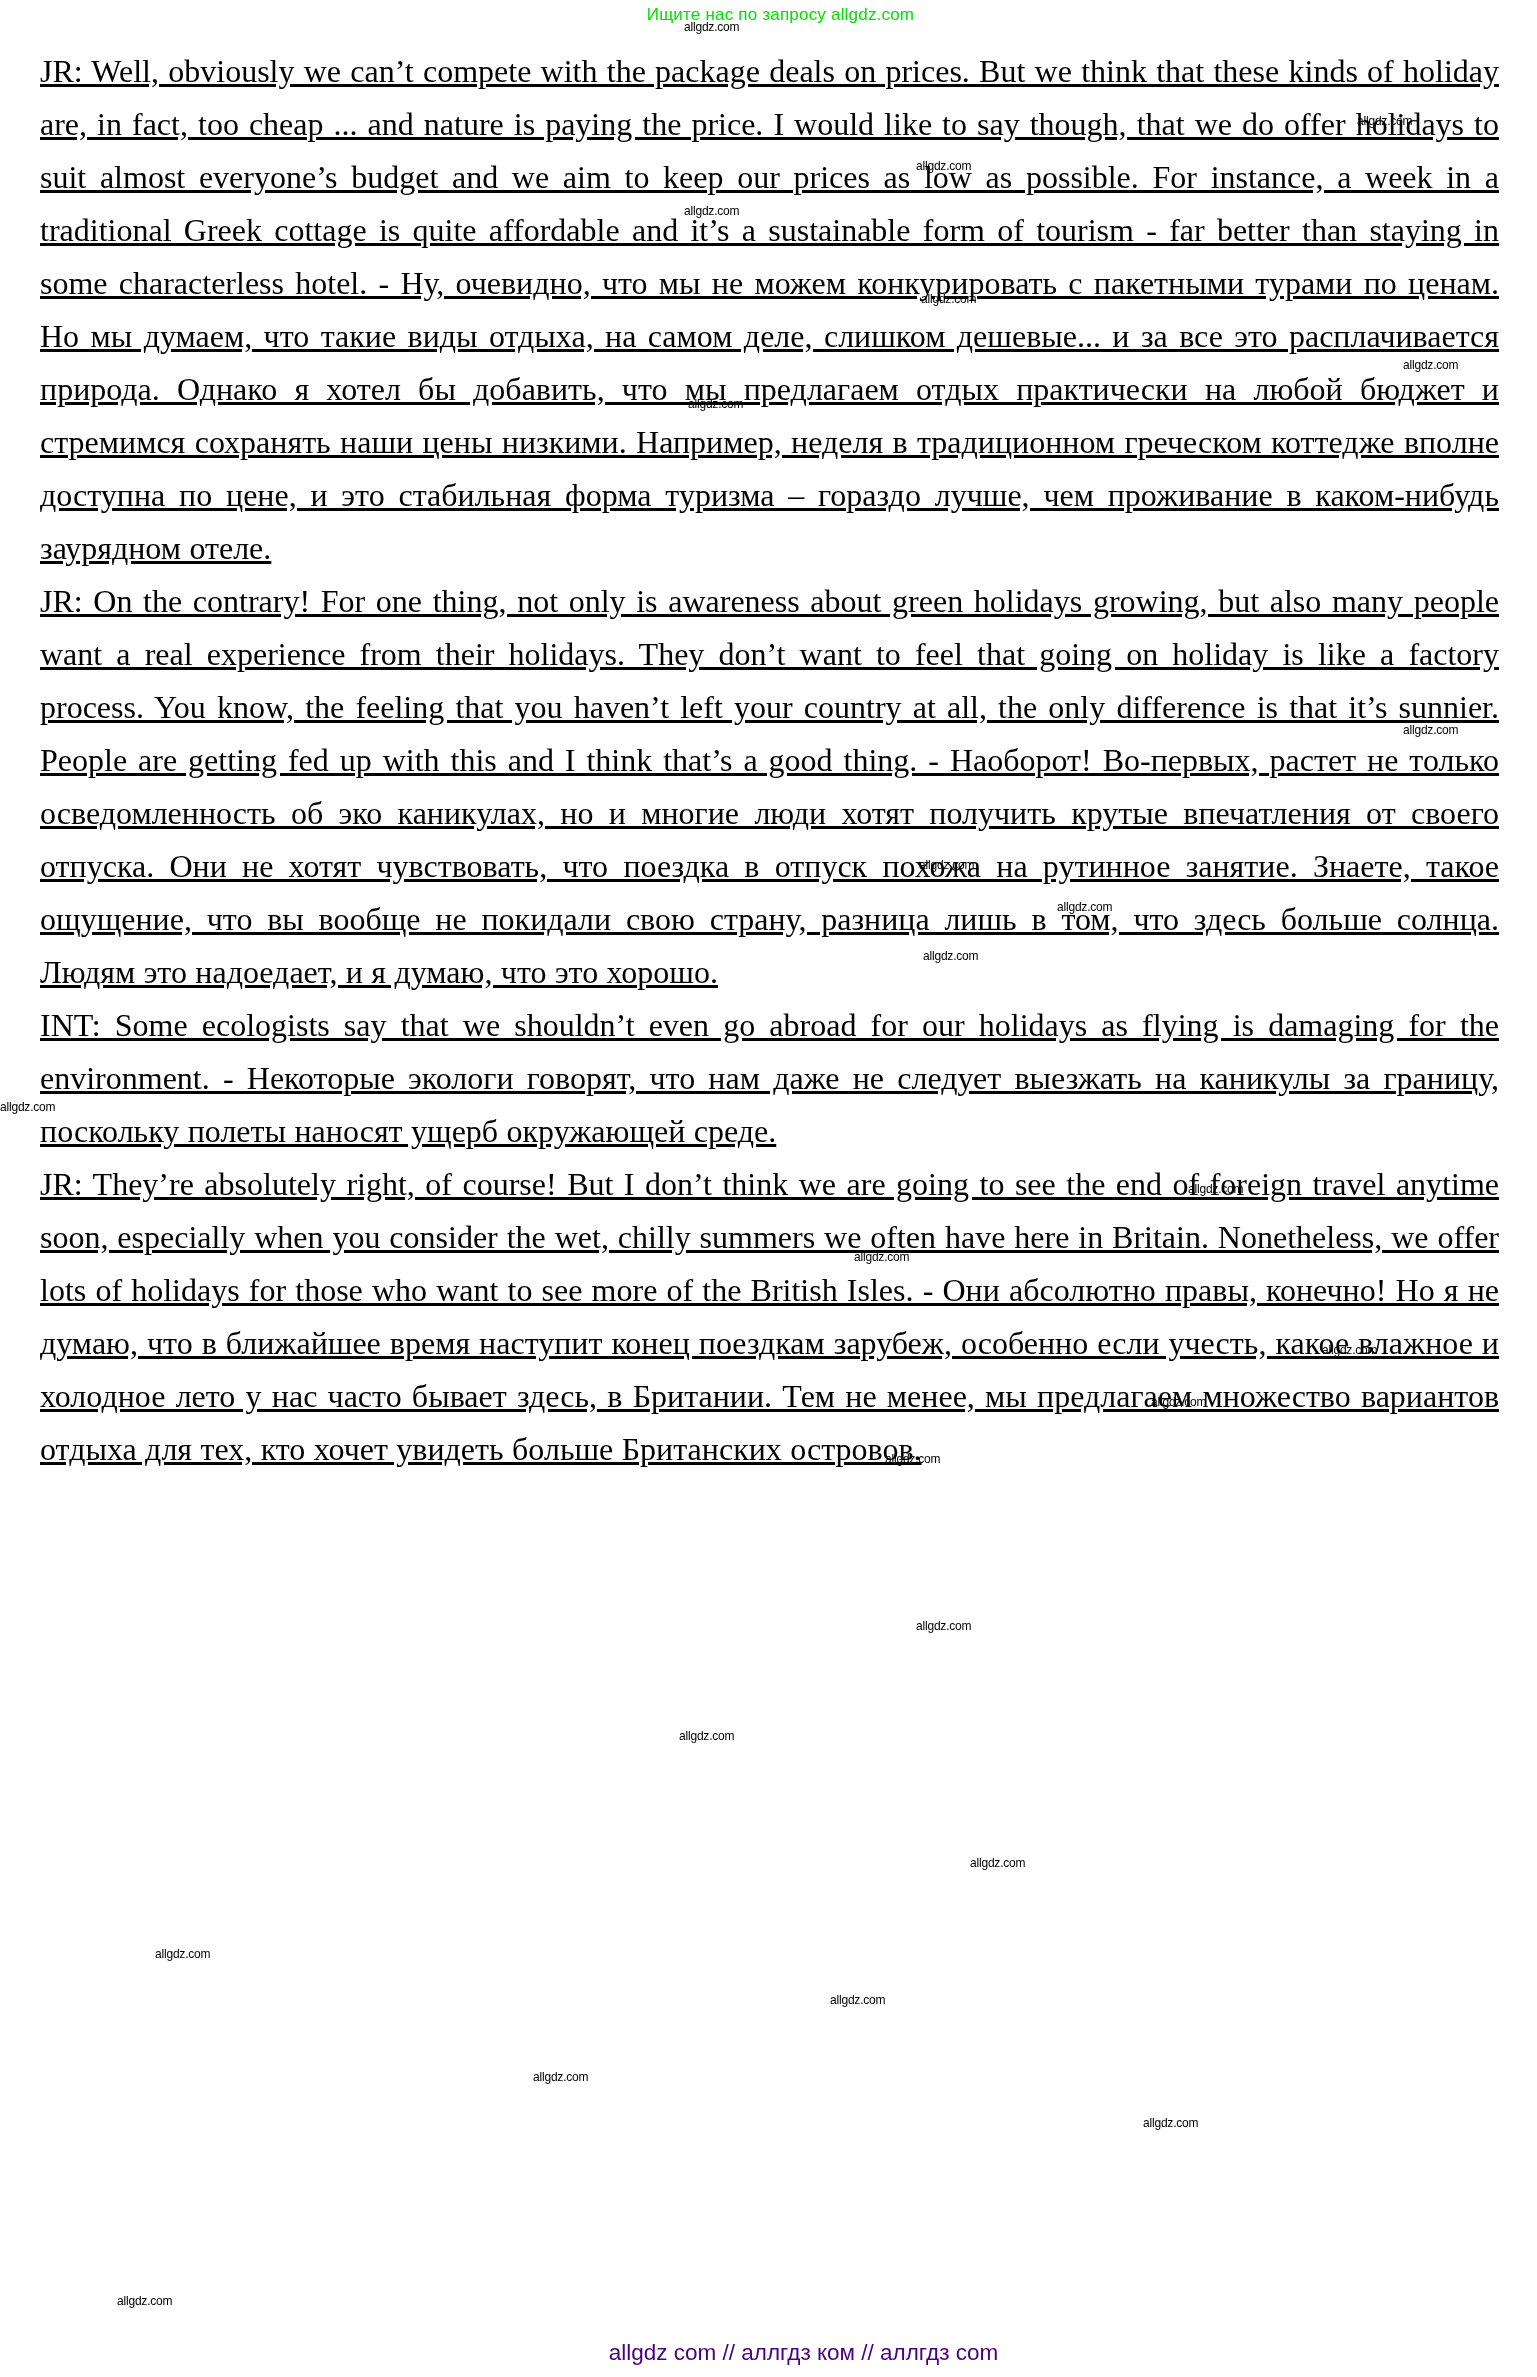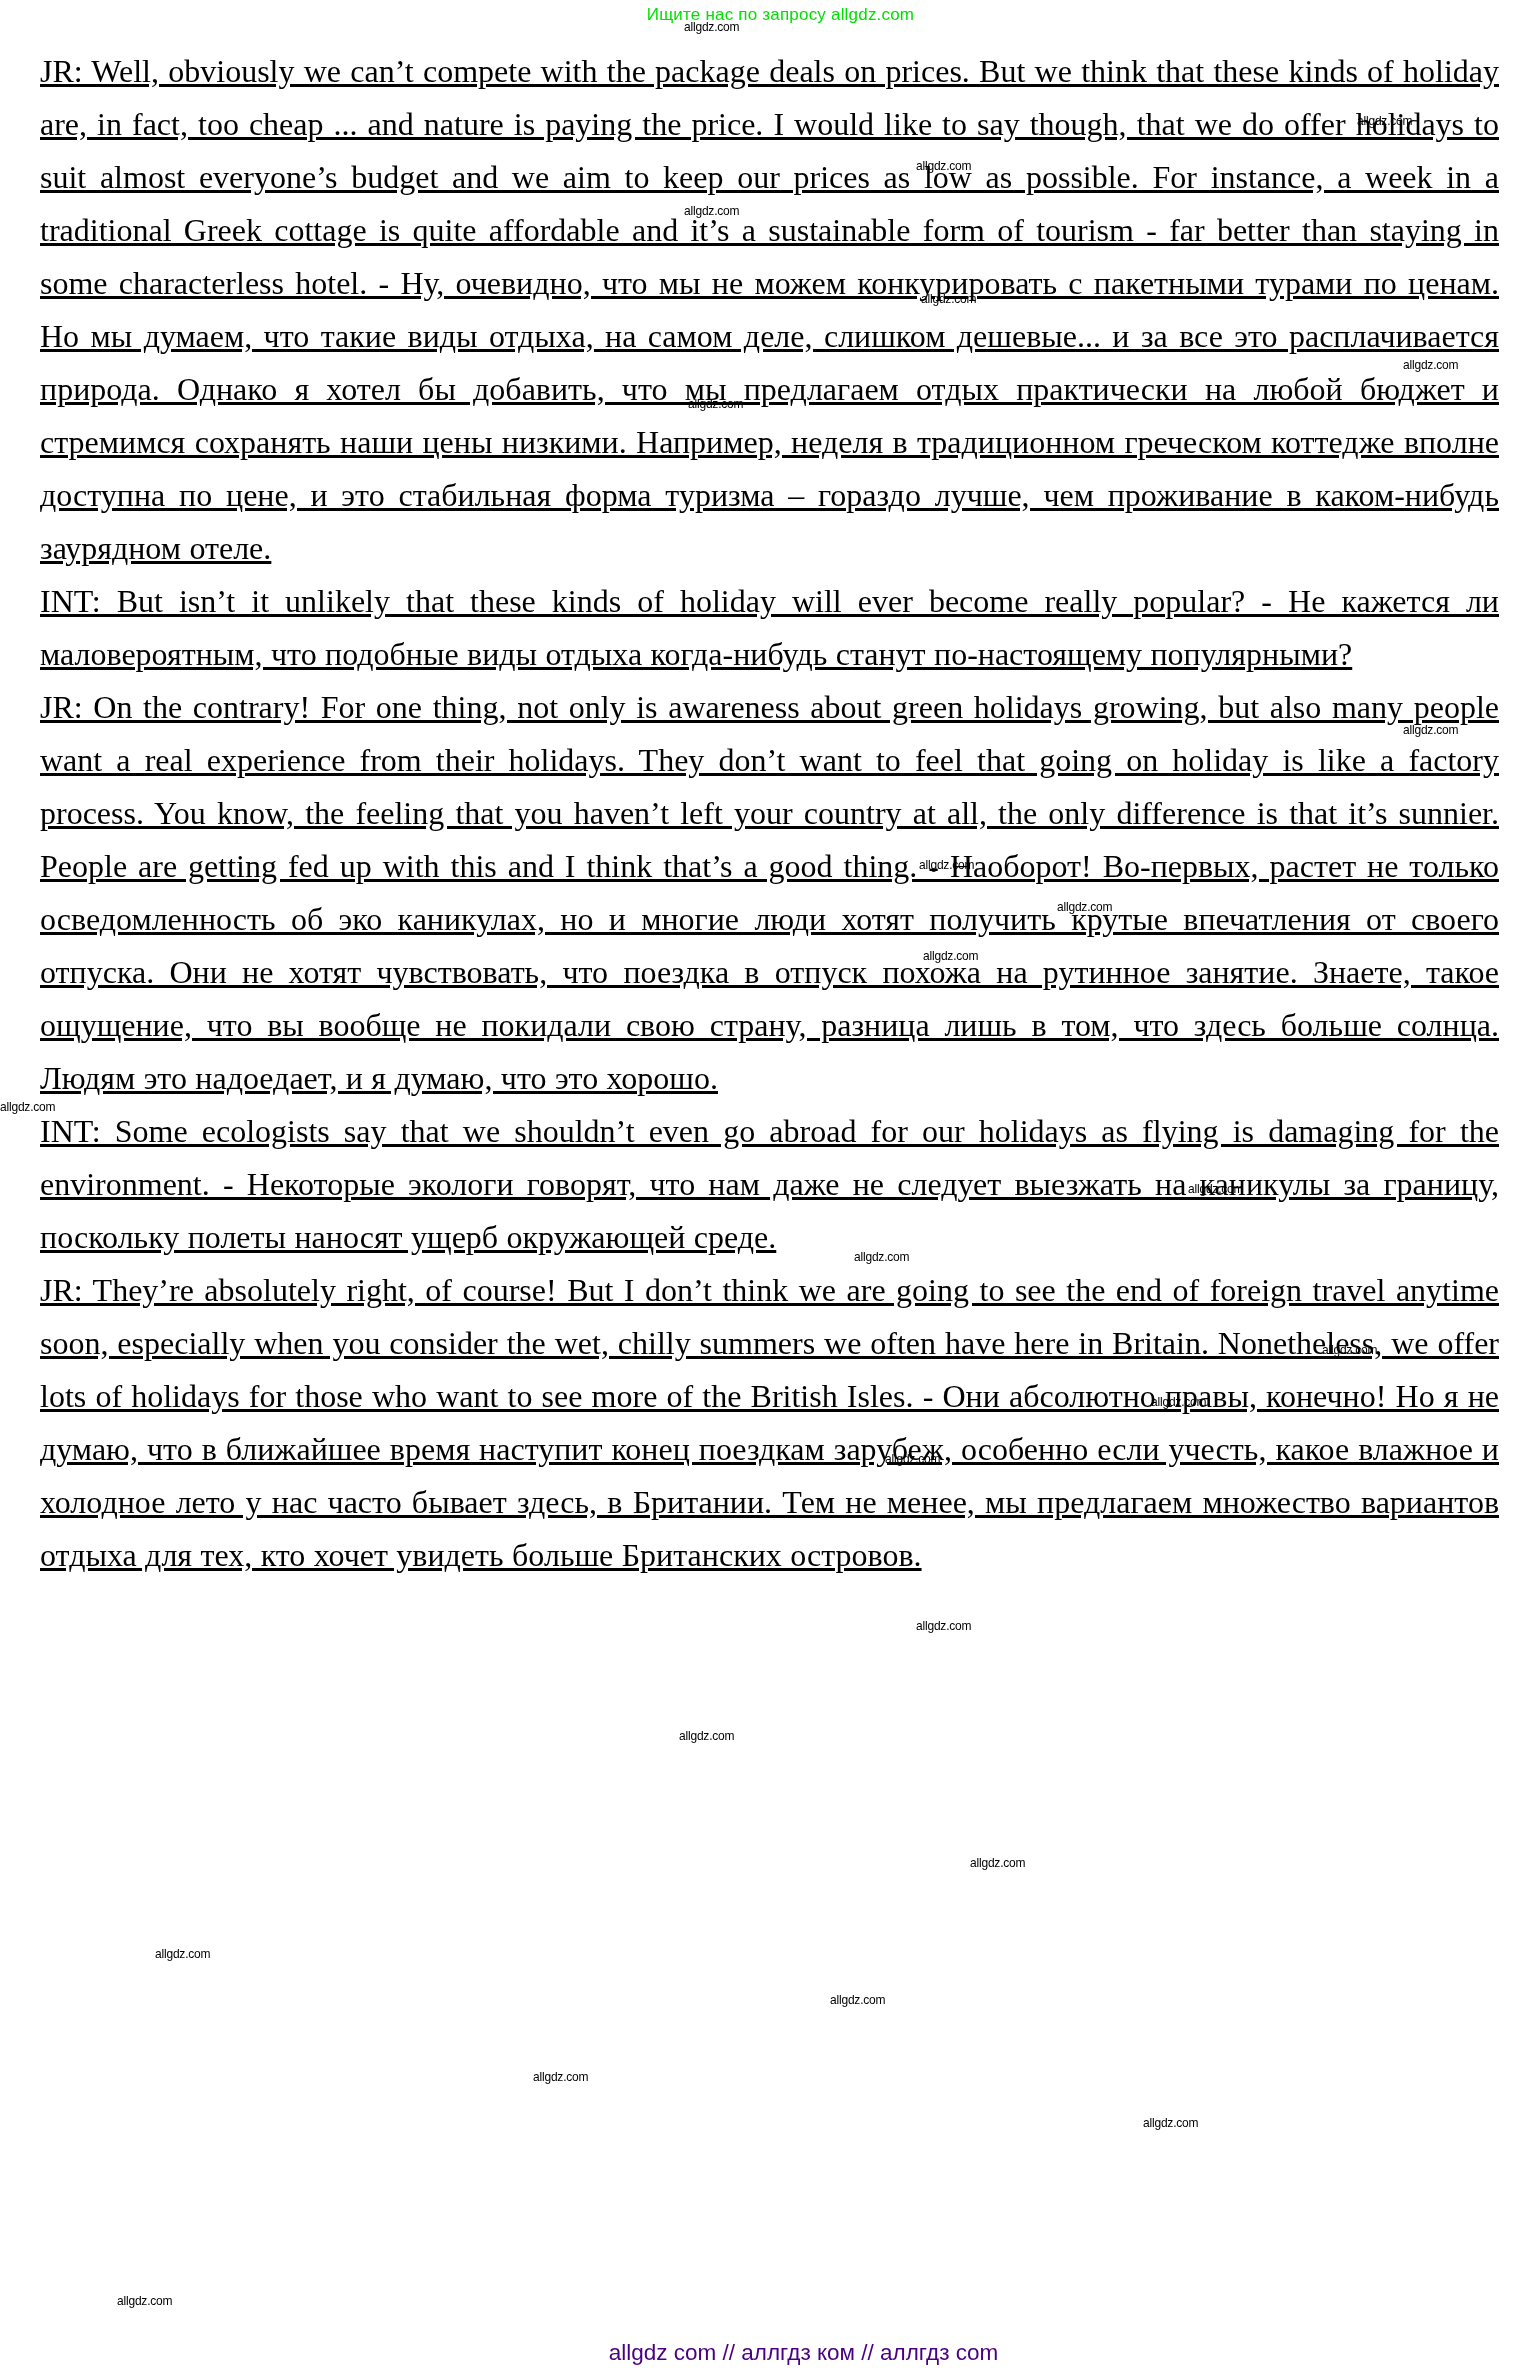--- a/index.html
+++ b/index.html
@@ -77,21 +77,20 @@
     margin-left: 35px;
   }
 </style>
 </head>
 <body>
 
 <div id="header-banner" style="color: rgb(0, 224, 0);">Ищите нас по запросу allgdz.com</div>
 
 <div id="doc">
   <p class="para">JR: Well, obviously we can’t compete with the package deals on prices. But we think that these kinds of holiday are, in fact, too cheap ... and nature is paying the price. I would like to say though, that we do offer holidays to suit almost everyone’s budget and we aim to keep our prices as low as possible. For instance, a week in a traditional Greek cottage is quite affordable and it’s a sustainable form of tourism - far better than staying in some characterless hotel. - Ну, очевидно, что мы не можем конкурировать с пакетными турами по ценам. Но мы думаем, что такие виды отдыха, на самом деле, слишком дешевые... и за все это расплачивается природа. Однако я хотел бы добавить, что мы предлагаем отдых практически на любой бюджет и стремимся сохранять наши цены низкими. Например, неделя в традиционном греческом коттедже вполне доступна по цене, и это стабильная форма туризма – гораздо лучше, чем проживание в каком-нибудь заурядном отеле.</p>
-  <p class="para">INT: But isn’t it unlikely that these kinds of holiday will ever become really popular? - Не кажется ли маловероятным, что подобные виды отдыха когда-нибудь станут по-настоящему популярными?</p>
   <p class="para">JR: On the contrary! For one thing, not only is awareness about green holidays growing, but also many people want a real experience from their holidays. They don’t want to feel that going on holiday is like a factory process. You know, the feeling that you haven’t left your country at all, the only difference is that it’s sunnier. People are getting fed up with this and I think that’s a good thing. - Наоборот! Во-первых, растет не только осведомленность об эко каникулах, но и многие люди хотят получить крутые впечатления от своего отпуска. Они не хотят чувствовать, что поездка в отпуск похожа на рутинное занятие. Знаете, такое ощущение, что вы вообще не покидали свою страну, разница лишь в том, что здесь больше солнца. Людям это надоедает, и я думаю, что это хорошо.</p>
   <p class="para">INT: Some ecologists say that we shouldn’t even go abroad for our holidays as flying is damaging for the environment. - Некоторые экологи говорят, что нам даже не следует выезжать на каникулы за границу, поскольку полеты наносят ущерб окружающей среде.</p>
   <p class="para">JR: They’re absolutely right, of course! But I don’t think we are going to see the end of foreign travel anytime soon, especially when you consider the wet, chilly summers we often have here in Britain. Nonetheless, we offer lots of holidays for those who want to see more of the British Isles. - Они абсолютно правы, конечно! Но я не думаю, что в ближайшее время наступит конец поездкам зарубеж, особенно если учесть, какое влажное и холодное лето у нас часто бывает здесь, в Британии. Тем не менее, мы предлагаем множество вариантов отдыха для тех, кто хочет увидеть больше Британских островов.</p>
 </div>
 
 <div id="watermark-layer">
     <span class="wm" style="left: 684px; top: 20px;">allgdz.com</span>
     <span class="wm" style="left: 1357px; top: 114px;">allgdz.com</span>
     <span class="wm" style="left: 916px; top: 159px;">allgdz.com</span>
     <span class="wm" style="left: 684px; top: 204px;">allgdz.com</span>

